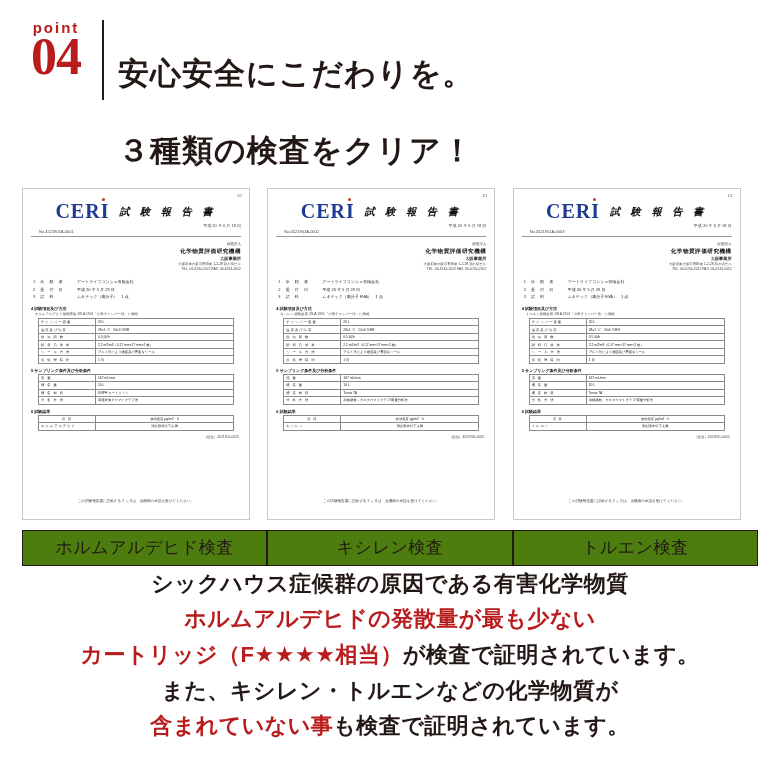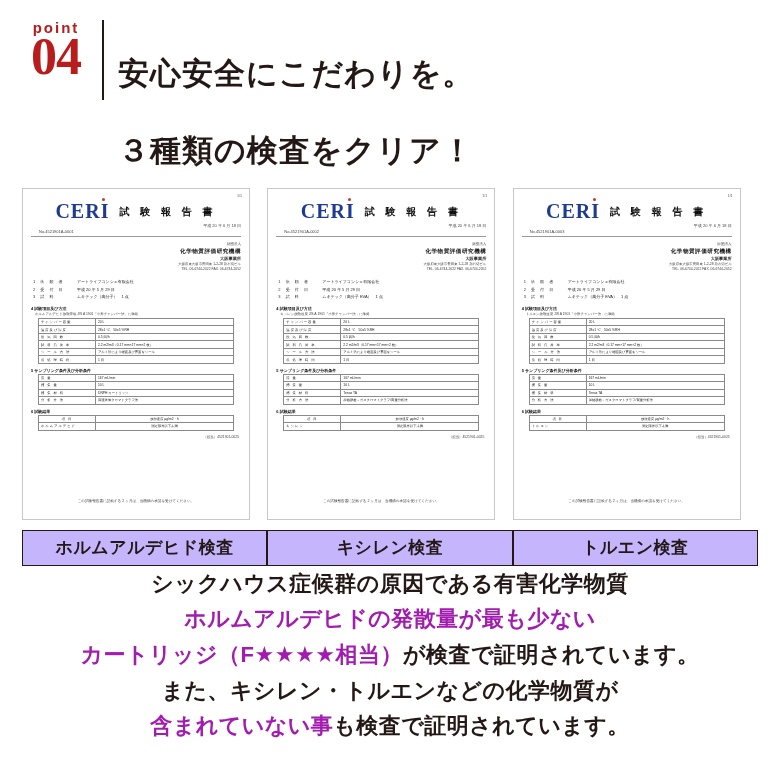--- a/index.html
+++ b/index.html
@@ -74,21 +74,21 @@
     font-size:20px;font-weight:bold;color:#1f3a93;
     letter-spacing:1px;line-height:1;
     position:relative;
   }
   .c-logo .dot{
     position:absolute;right:4px;top:-3px;width:3px;height:3px;
     background:#c0392b;border-radius:50%;
   }
   .c-title{
     font-size:10px;font-weight:bold;letter-spacing:4px;
-    color:#111;padding-bottom:2px;
+    color:#111;padding-bottom:2px;font-style:italic;
   }
   .c-date{
     text-align:right;font-size:4px;color:#444;
     padding:2px 8px 0 0;
   }
   .c-no{
     font-size:4px;color:#444;padding:1px 0 0 8px;
     border-bottom:0.5px solid #999;margin:0 8px 0 8px;
     padding-bottom:2px;
   }
@@ -124,32 +124,32 @@
     margin:4px 10px 0 0;
   }
   .c-redline{
     position:absolute;left:0;right:0;bottom:16px;
     text-align:center;font-size:3.6px;color:#444;
   }
 
   .cert-label{
     margin-top:10px;height:34px;border:1.6px solid #231815;
     display:flex;align-items:center;justify-content:center;
-    font-size:17px;font-weight:bold;letter-spacing:0.5px;
-    background:#c4b5fd;
+    font-size:17px;font-weight:normal;letter-spacing:0.5px;
+    background:#4d7c0f;
   }
 
   
   .bottom{
     text-align:center;
   }
   .bottom div{
     font-size:22px;line-height:1.62;font-weight:bold;letter-spacing:0.5px;
   }
-  .bottom .red{color:#a21caf;}
+  .bottom .red{color:#b91c1c;}
 </style>
 </head>
 <body>
 
 <div class="page">
 
   <div class="header">
     <div class="point-badge">
       <div class="plabel">point</div>
       <div class="pnum">04</div>

